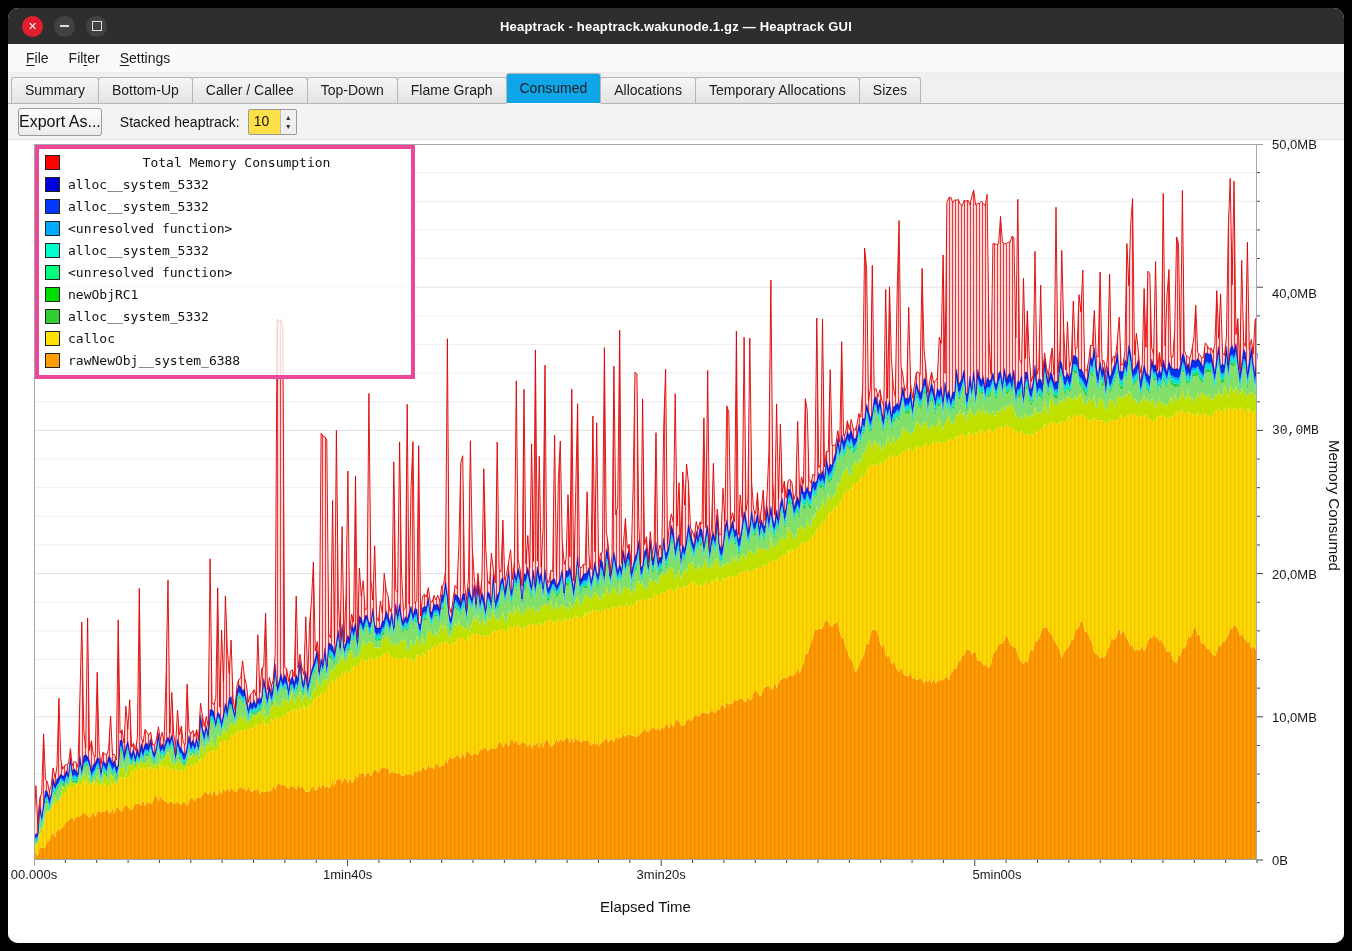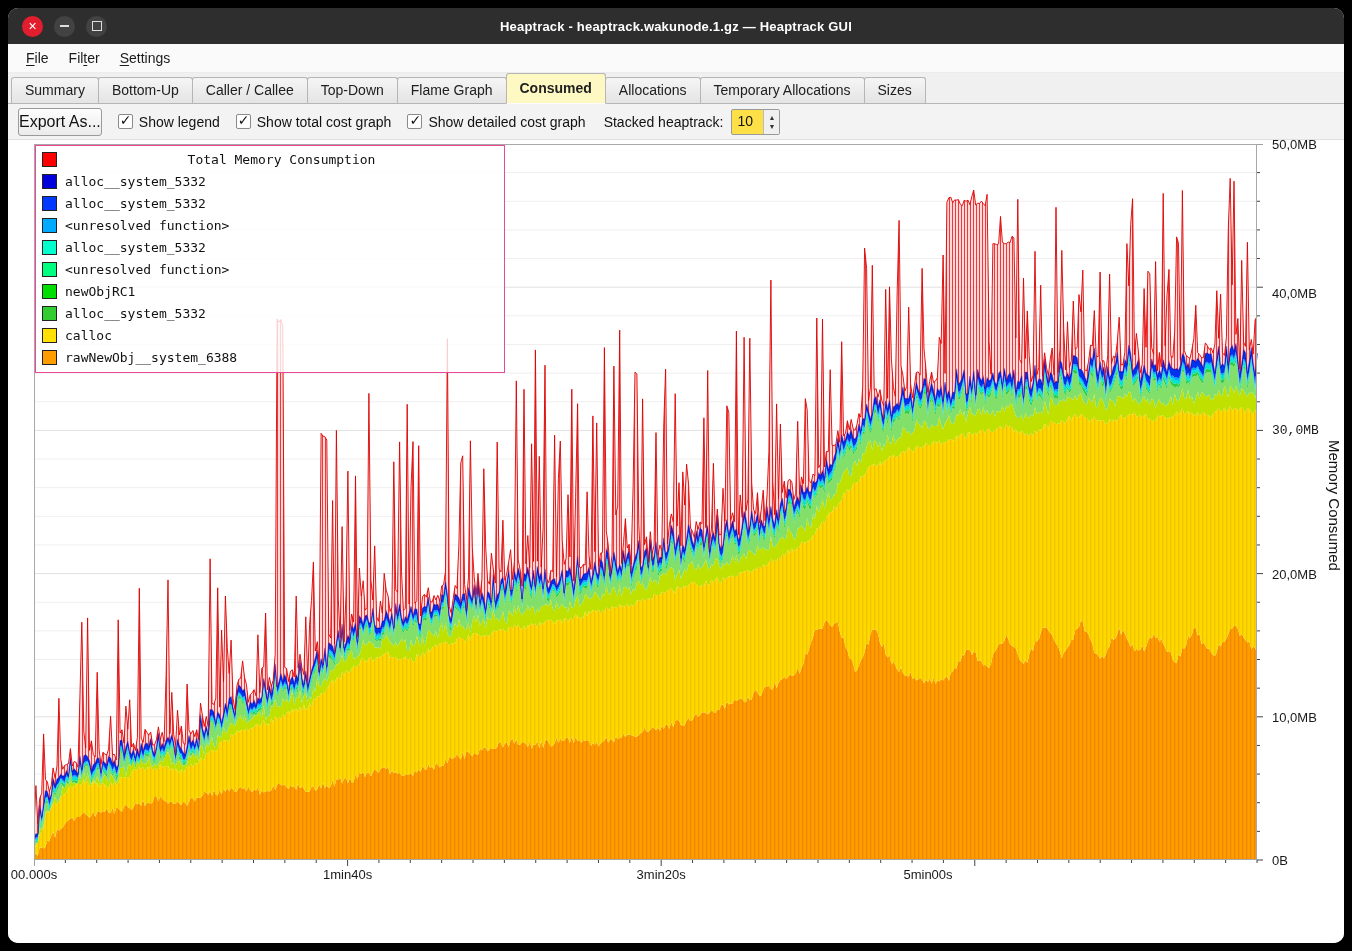--- a/index.html
+++ b/index.html
@@ -17,38 +17,38 @@
   .tb-title{flex:1;text-align:center;color:#fff;font-weight:bold;font-size:13px;letter-spacing:.2px;}
   
   .menubar{height:28px;background:#fafafa;display:flex;align-items:center;padding-left:8px;border-bottom:1px solid #ececec;}
   .menu-item{padding:4px 10px;font-size:14px;color:#1b1b1b;cursor:default;}
   .menu-item u{text-underline-offset:2px;}
   
   .tabbar{height:31px;background:#f0f0f0;display:flex;align-items:flex-end;padding-left:3px;border-bottom:1px solid #b6b6b6;box-sizing:border-box;}
   .tab{height:25px;line-height:25px;padding:0 13px;font-size:14px;color:#202020;
     background:linear-gradient(#f5f5f5,#e4e4e4);border:1px solid #b6b6b6;border-bottom:none;
     border-top-left-radius:3px;border-top-right-radius:3px;margin-right:-1px;cursor:pointer;white-space:nowrap;}
-  .tab.active{height:29px;line-height:29px;background:#fef9c3;font-weight:bold;z-index:2;position:relative;margin-bottom:-1px;border-bottom:1px solid #fcfcfc;}
+  .tab.active{height:29px;line-height:29px;background:#0ea5e9;font-weight:normal;z-index:2;position:relative;margin-bottom:-1px;border-bottom:1px solid #fcfcfc;}
   
   .toolbar{height:36px;background:#f3f3f3;display:flex;align-items:center;gap:16px;padding:0 10px;border-bottom:1px solid #e0e0e0;box-sizing:border-box;}
   .export-btn{font-family:inherit;font-size:16px;color:#111;padding:4px 0;background:linear-gradient(#fdfdfd,#ebebeb);
     border:1px solid #9a9a9a;border-radius:3px;cursor:pointer;}
   .cb-wrap{display:inline-flex;align-items:center;gap:6px;font-size:14px;color:#111;cursor:pointer;}
   .cb{width:15px;height:15px;background:#fff;border:1px solid #8a8a8a;border-radius:2px;position:relative;box-sizing:border-box;}
   .cb.checked::after{content:"✓";position:absolute;left:1px;top:-3px;font-size:14px;font-weight:bold;color:#151515;}
   .spin-label{font-size:14px;color:#111;margin-left:2px;}
   .spinbox{display:inline-flex;height:24px;border:1px solid #9a9a9a;border-radius:2px;background:#fde047;align-items:stretch;margin-left:-8px;}
   .spin-value{width:22px;padding:3px 4px 0 5px;font-size:14px;color:#111;}
   .spin-btns{display:flex;flex-direction:column;justify-content:center;align-items:center;width:15px;background:#f0f0f0;border-left:1px solid #bbb;color:#333;}
   .spin-up,.spin-down{font-size:7px;line-height:9px;cursor:pointer;}
   
   .chartwrap{position:relative;height:804px;background:#fff;}
   .plot{position:absolute;left:26px;top:4px;width:1229px;height:722px;}
-  .legend{position:absolute;left:1px;top:1px;width:470px;background:rgba(255,255,255,0.80);
-    border:1px solid #ec4899;padding:2px 0 4px 0;box-sizing:border-box;}
+  .legend{position:absolute;left:1px;top:1px;width:380px;background:rgba(255,255,255,0.80);
+    border:4px solid #ec4899;padding:2px 0 4px 0;box-sizing:border-box;}
   .legend-row{display:flex;align-items:center;height:22px;padding:0 6px;
     font-family:"DejaVu Sans Mono","Liberation Mono",monospace;font-size:13px;color:#111;}
   .legend-swatch{width:15px;height:15px;border:1px solid #222;margin-right:8px;flex:none;box-sizing:border-box;}
   .legend-title-row .legend-label{flex:1;text-align:center;}
   .y-axis{position:absolute;left:1255px;top:4px;width:62px;height:722px;font-size:13px;color:#191919;}
   .y-tick{position:absolute;left:9px;transform:translateY(-50%);white-space:nowrap;}
   .y-title{position:absolute;right:0;top:4px;height:722px;width:20px;display:flex;align-items:center;justify-content:center;
     writing-mode:vertical-rl;font-size:15px;color:#111;}
   .x-axis{position:absolute;left:26px;top:727px;width:1229px;height:18px;font-size:13px;color:#191919;}
   .x-tick{position:absolute;transform:translateX(-50%);white-space:nowrap;}
@@ -87,34 +87,20 @@
       <span class="tab">Top-Down</span>
       <span class="tab">Flame Graph</span>
       <span class="tab active">Consumed</span>
       <span class="tab">Allocations</span>
       <span class="tab">Temporary Allocations</span>
       <span class="tab">Sizes</span>
     </div>
 
   <div class="toolbar">
     <button class="export-btn">Export As...</button>
-    <span id="checkboxes" style="display:inline-flex;gap:16px;">
-        <span class="cb-wrap">
-          <span class="cb checked"></span>
-          <span class="cb-label">Show legend</span>
-        </span>
-        <span class="cb-wrap">
-          <span class="cb checked"></span>
-          <span class="cb-label">Show total cost graph</span>
-        </span>
-        <span class="cb-wrap">
-          <span class="cb checked"></span>
-          <span class="cb-label">Show detailed cost graph</span>
-        </span>
-      </span>
     <span class="spin-label">Stacked heaptrack:</span>
     <span class="spinbox">
       <span class="spin-value">10</span>
       <span class="spin-btns">
         <span class="spin-up">▲</span>
         <span class="spin-down">▼</span>
       </span>
     </span>
   </div>
 
@@ -293,17 +279,18 @@
         <div class="y-tick" style="top: 429.6px;">20,0MB</div>
         <div class="y-tick" style="top: 286.4px; font-family: Liberation Mono, monospace;">30,0MB</div>
         <div class="y-tick" style="top: 149px;">40,0MB</div>
         <div class="y-tick" style="top: 0px;">50,0MB</div>
       </div>
     <div class="y-title">Memory Consumed</div>
     <div class="x-axis" id="xaxis">
         <div class="x-tick" style="left: 0px;">00.000s</div>
         <div class="x-tick" style="left: 313.59px;">1min40s</div>
         <div class="x-tick" style="left: 627.179px;">3min20s</div>
-        <div class="x-tick" style="left: 894px;">5min00s</div>
+        <div class="x-tick" style="left: 963px;">5min00s</div>
       </div>
+    <div class="x-title">Elapsed Time</div>
   </div>
 
 </div>
 
 </body></html>

